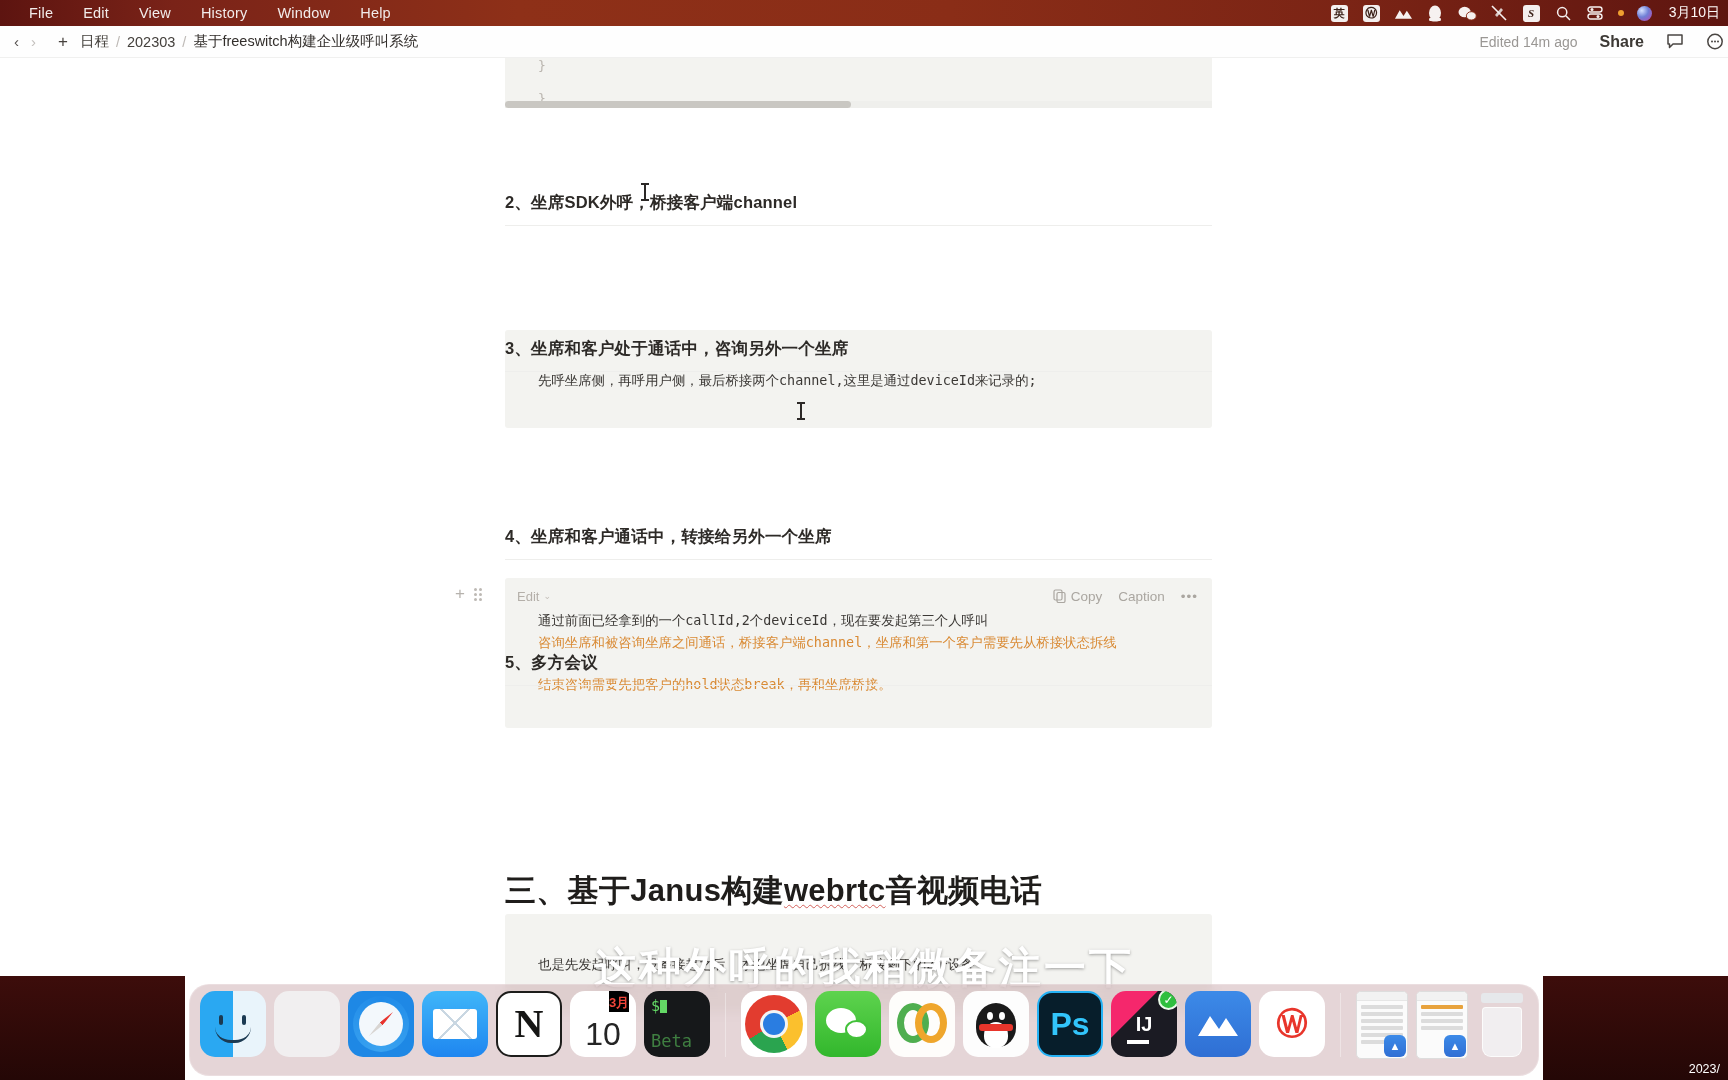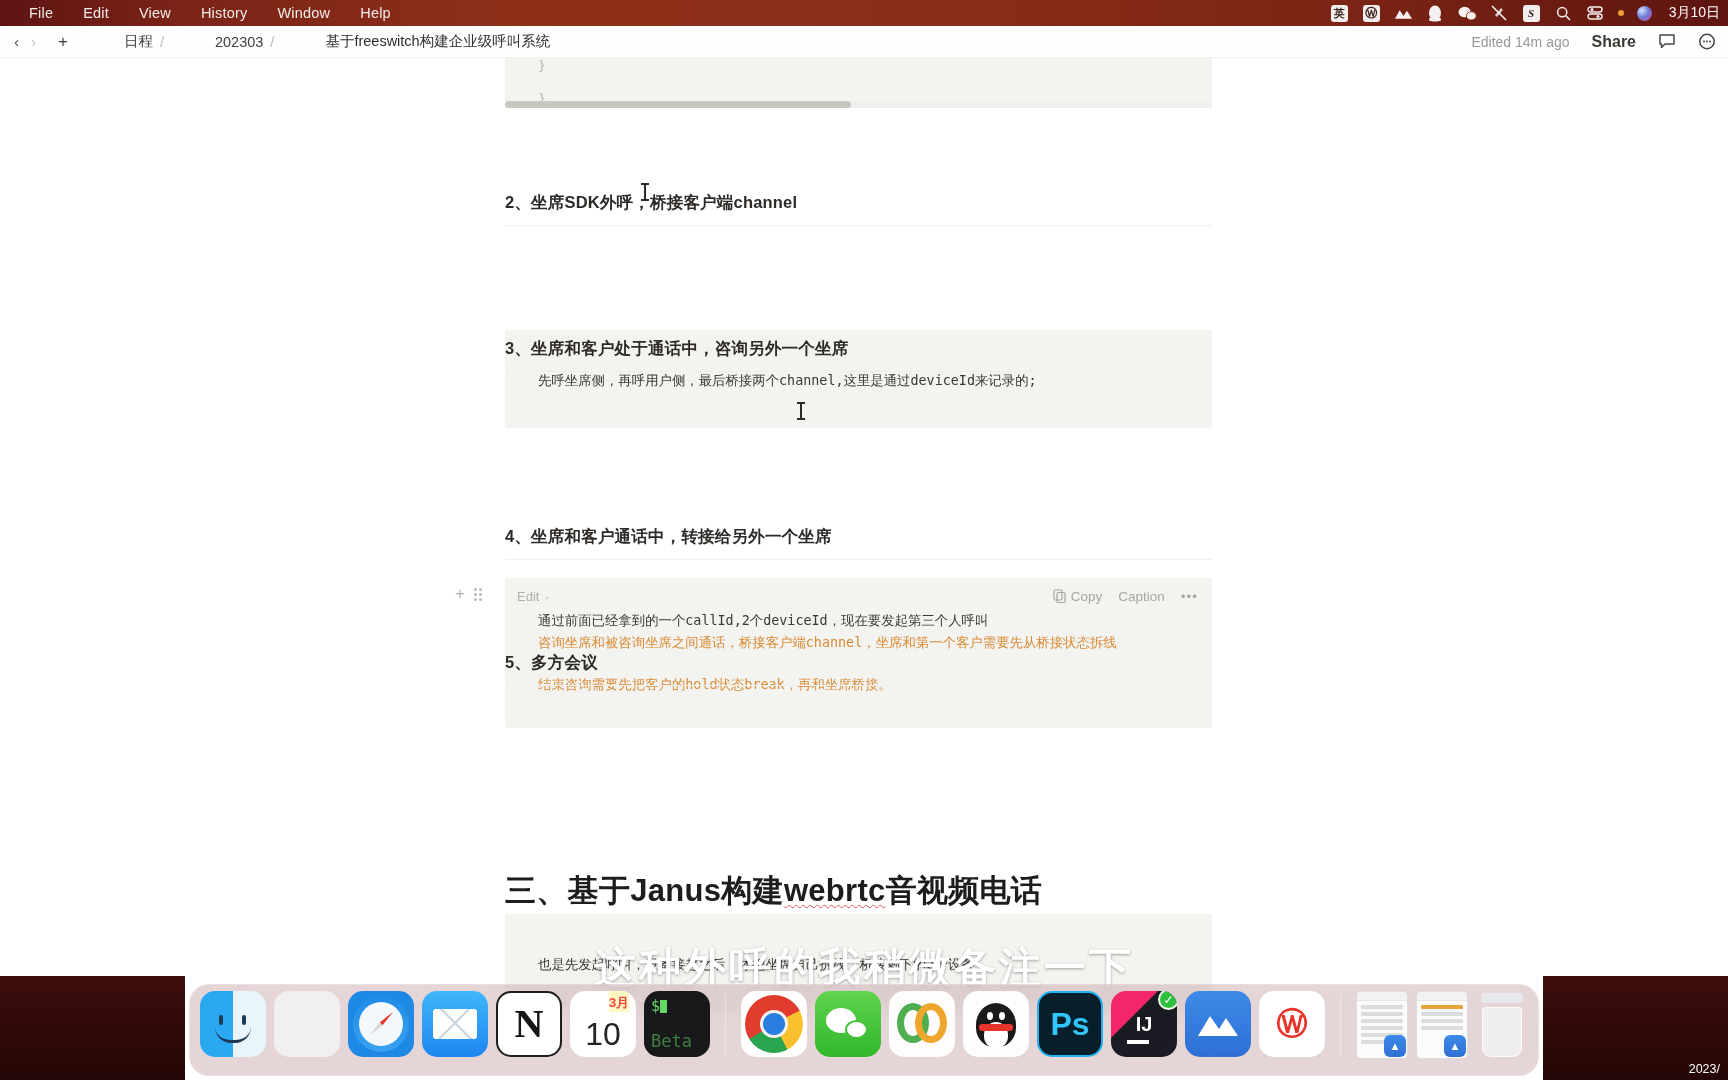--- a/index.html
+++ b/index.html
@@ -43,24 +43,24 @@
     background: #fefefe;
     display: flex; align-items: center;
     border-bottom: 1px solid #f0f0ef;
     z-index: 50;
   }
   .nav-arrows { display: flex; align-items: center; gap: 12px; padding-left: 14px; font-size: 15px; }
   .arr { color: #56524f; cursor: pointer; }
   .arr.dim { color: #c3c0bd; }
   .plus-ico { font-size: 17px; color: #46413d; padding-left: 22px; font-weight: 300; }
   .crumbs { display: flex; align-items: center; gap: 7px; padding-left: 12px; font-size: 14.5px; color: #44403c; }
-  .crumb { white-space: nowrap; cursor: pointer; margin-left: 44px; }
+  .crumb { white-space: nowrap; cursor: pointer; }
   .crumb-sep { color: #bdb9b5; }
   .crumb.current { color: #322e2b; }
-  .hdr-right { margin-left: auto; display: flex; align-items: center; gap: 22px; padding-right: 12px; }
+  .hdr-right { margin-left: auto; display: flex; align-items: center; gap: 22px; padding-right: 4px; }
   .edited { font-size: 14px; color: #9a9794; white-space: nowrap; }
   .share { font-size: 16px; color: #3d3935; font-weight: 600; cursor: pointer; }
   .hdr-ico { color: #4a4643; display: flex; align-items: center; }
 
   
   .doc {
     position: absolute; top: 58px; left: 0;
     width: 1728px; height: 1022px;
     background: #ffffff;
     overflow: hidden;
@@ -223,21 +223,21 @@
     width: 44px; height: 30px; background: #fff; border-radius: 3px; position: relative; overflow: hidden;
   }
   .ic-mail .env::after {
     content:""; position: absolute; left: 0; top: 0; width: 44px; height: 30px;
     background: linear-gradient(135deg, transparent 46%, #c9d7e2 47%, #c9d7e2 50%, transparent 51%),
                 linear-gradient(-135deg, transparent 46%, #c9d7e2 47%, #c9d7e2 50%, transparent 51%);
   }
   .ic-notion { background: #fff; border: 2px solid #1d1d1b; }
   .ic-notion span { font-family: "Liberation Serif", serif; font-size: 40px; font-weight: bold; color: #161615; line-height: 1; }
   .ic-cal { background: #fff; display: flex; flex-direction: column; }
-  .ic-cal .m { background: #fef9c3; color: #f0453a; font-size: 13px; font-weight: bold; text-align: center; padding-top: 3px; margin-left: 32px; }
+  .ic-cal .m { background: #000000; color: #f0453a; font-size: 13px; font-weight: bold; text-align: center; padding-top: 3px; margin-left: 32px; }
   .ic-cal .d { flex: 1; display: flex; align-items: center; justify-content: center; font-size: 32px; color: #252525; font-weight: 400; }
   .ic-term { background: #16181a; flex-direction: column; align-items: flex-start; padding: 6px 7px; justify-content: space-between; }
   .ic-term .pr { font-family: "DejaVu Sans Mono", monospace; font-size: 15px; color: #63d865; }
   .ic-term .pr i { display: inline-block; width: 7px; height: 13px; background: #63d865; vertical-align: -2px; }
   .ic-term .bt { font-family: "DejaVu Sans Mono", monospace; font-size: 17px; color: #3f7f41; }
   .ic-chrome { background: #fff; }
   .ic-chrome .cr { position: absolute; inset: 4px; border-radius: 50%;
     background: conic-gradient(from -35deg, #e23c2f 0 27%, #fbc02d 27% 52%, #2aa44f 52% 76%, #e23c2f 76% 100%); }
   .ic-chrome .cc { position: absolute; inset: 19px; border-radius: 50%; background: #f4f4f4; }
   .ic-chrome .cb { position: absolute; inset: 22px; border-radius: 50%; background: #2a7de1; }

